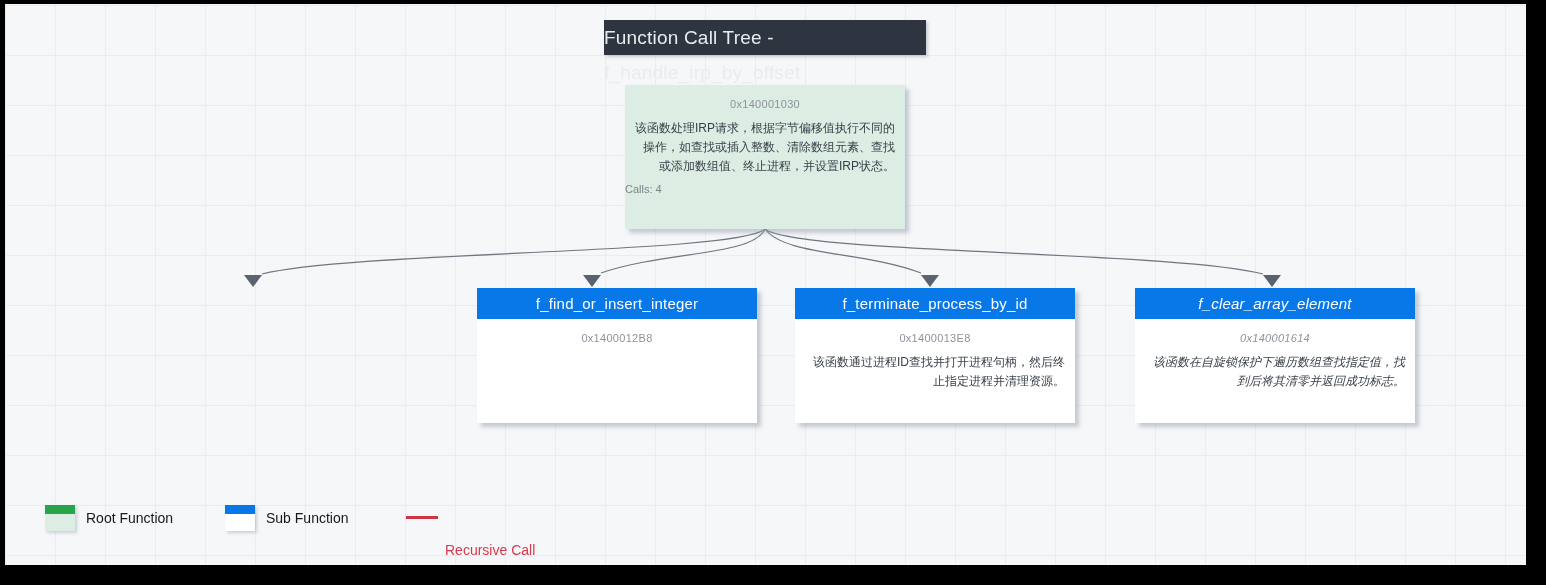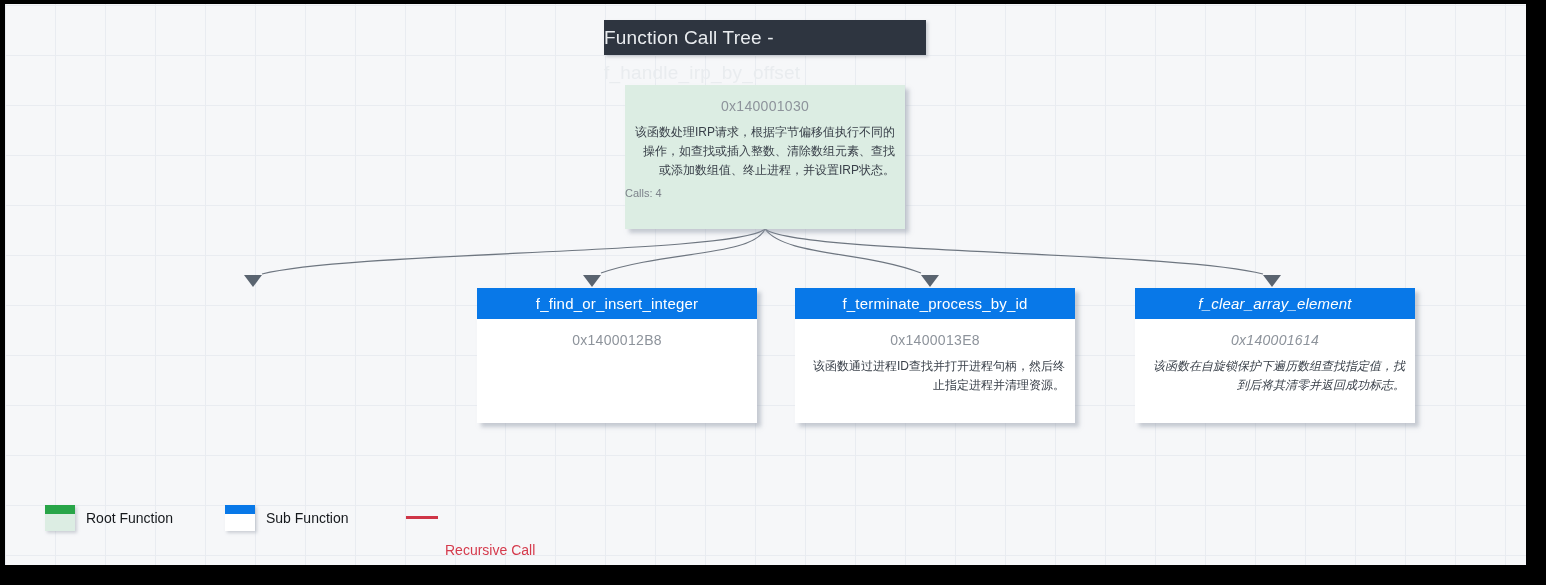--- a/index.html
+++ b/index.html
@@ -83,21 +83,21 @@
     line-height: 31px;
     background: #0878e8;
   }
   .child-1 { left: 112px; }
   .child-2 { left: 472px; }
   .child-3 { left: 790px; }
   .child-4 { left: 1130px; font-style: italic; }
   .node-addr {
     margin-top: 13px;
     text-align: center;
-    font-size: 14px;
+    font-size: 11px;
     color: #8d939b;
     letter-spacing: 0.3px;
   }
   .node-desc {
     margin: 9px 10px 0 10px;
     font-size: 12px;
     line-height: 19px;
     text-align: right;
     color: #3a414a;
   }

